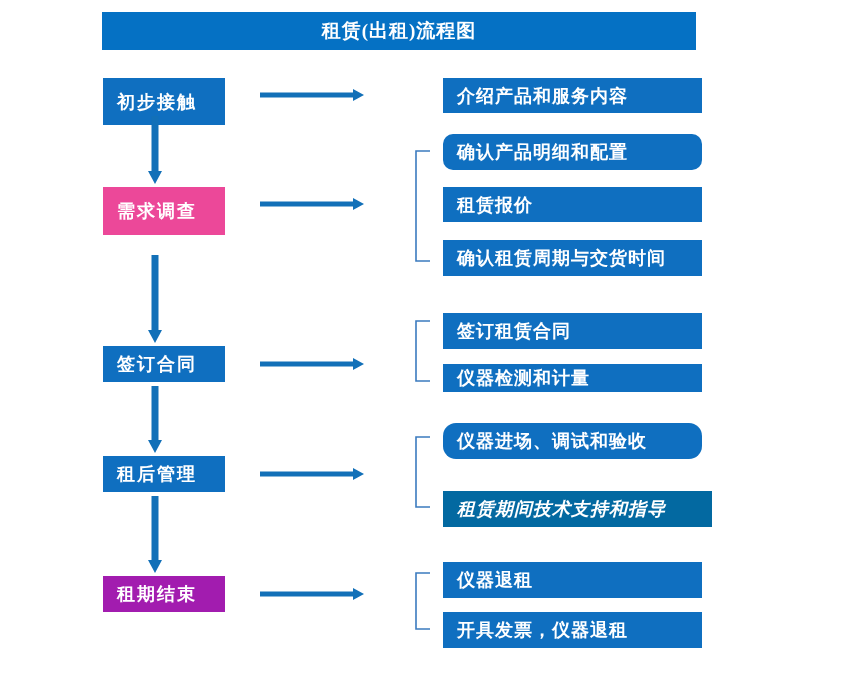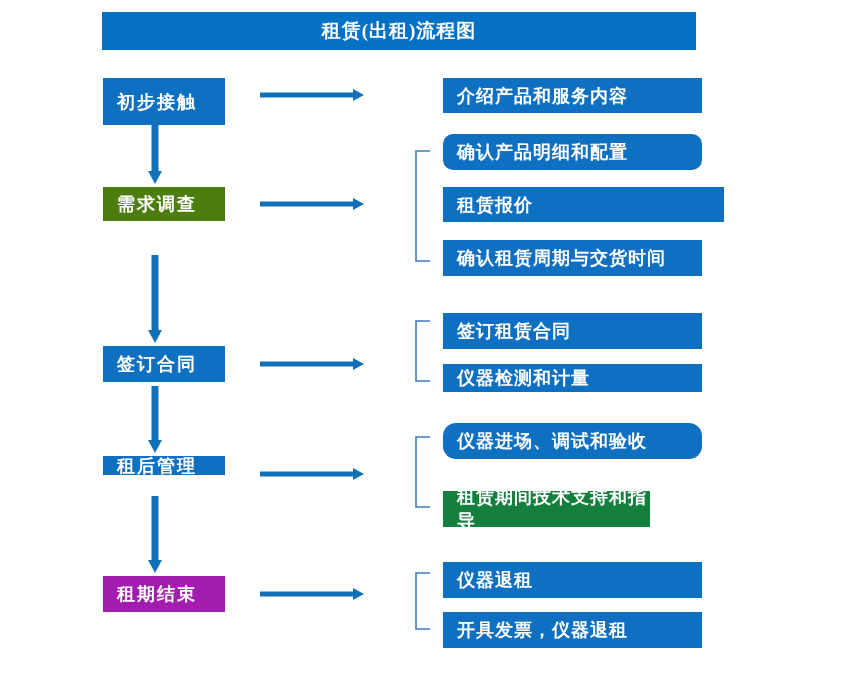--- a/index.html
+++ b/index.html
@@ -74,33 +74,33 @@
   svg { display: block; overflow: visible; }
 </style>
 </head>
 <body>
 
 <div id="canvas">
 
   <div class="title-bar">租赁(出租)流程图</div>
 
   <div class="stage-box" id="stage-1" style="left: 103px; top: 78px; width: 122px; height: 47px; background: rgb(15, 111, 192); color: rgb(255, 255, 255);">初步接触</div>
-  <div class="stage-box" id="stage-2" style="left: 103px; top: 187px; width: 122px; height: 34px; background: #4d7c0f; color: rgb(255, 255, 255);">需求调查</div>
+  <div class="stage-box" id="stage-2" style="left: 103px; top: 187px; width: 122px; height: 48px; background: #ec4899; color: rgb(255, 255, 255);">需求调查</div>
   <div class="stage-box" id="stage-3" style="left: 103px; top: 346px; width: 122px; height: 36px; background: rgb(15, 111, 192); color: rgb(255, 255, 255);">签订合同</div>
-  <div class="stage-box" id="stage-4" style="left: 103px; top: 456px; width: 122px; height: 19px; background: rgb(15, 111, 192); color: rgb(255, 255, 255);">租后管理</div>
+  <div class="stage-box" id="stage-4" style="left: 103px; top: 456px; width: 122px; height: 36px; background: rgb(15, 111, 192); color: rgb(255, 255, 255);">租后管理</div>
   <div class="stage-box" id="stage-5" style="left: 103px; top: 576px; width: 122px; height: 36px; background: #a21caf; color: rgb(255, 255, 255);">租期结束</div>
 
   <div class="detail-box" id="detail-1" style="left: 443px; top: 78px; width: 259px; height: 35px; background: rgb(15, 111, 192); color: rgb(255, 255, 255);">介绍产品和服务内容</div>
   <div class="detail-box" id="detail-2" style="left: 443px; top: 134px; width: 259px; height: 36px; background: rgb(15, 111, 192); color: rgb(255, 255, 255); border-radius: 10px;">确认产品明细和配置</div>
-  <div class="detail-box" id="detail-3" style="left: 443px; top: 187px; width: 281px; height: 35px; background: rgb(15, 111, 192); color: rgb(255, 255, 255);">租赁报价</div>
+  <div class="detail-box" id="detail-3" style="left: 443px; top: 187px; width: 259px; height: 35px; background: rgb(15, 111, 192); color: rgb(255, 255, 255);">租赁报价</div>
   <div class="detail-box" id="detail-4" style="left: 443px; top: 240px; width: 259px; height: 36px; background: rgb(15, 111, 192); color: rgb(255, 255, 255);">确认租赁周期与交货时间</div>
   <div class="detail-box" id="detail-5" style="left: 443px; top: 313px; width: 259px; height: 36px; background: rgb(15, 111, 192); color: rgb(255, 255, 255);">签订租赁合同</div>
   <div class="detail-box" id="detail-6" style="left: 443px; top: 364px; width: 259px; height: 28px; background: rgb(15, 111, 192); color: rgb(255, 255, 255);">仪器检测和计量</div>
   <div class="detail-box" id="detail-7" style="left: 443px; top: 423px; width: 259px; height: 36px; background: rgb(15, 111, 192); color: rgb(255, 255, 255); border-radius: 13px;">仪器进场、调试和验收</div>
-  <div class="detail-box" id="detail-8" style="left: 443px; top: 491px; width: 207px; height: 36px; background: #15803d; color: rgb(255, 255, 255);">租赁期间技术支持和指导</div>
+  <div class="detail-box" id="detail-8" style="left: 443px; top: 491px; width: 269px; height: 36px; background: #0369a1; color: rgb(255, 255, 255); font-style: italic;">租赁期间技术支持和指导</div>
   <div class="detail-box" id="detail-9" style="left: 443px; top: 562px; width: 259px; height: 36px; background: rgb(15, 111, 192); color: rgb(255, 255, 255);">仪器退租</div>
   <div class="detail-box" id="detail-10" style="left: 443px; top: 612px; width: 259px; height: 36px; background: rgb(15, 111, 192); color: rgb(255, 255, 255);">开具发票，仪器退租</div>
 
   <div class="arrow-right" id="right-arrow-1" style="left: 260px; top: 86px; width: 104px;">
       <svg width="104" height="18" viewBox="0 0 104 18">
         <rect x="0" y="6.5" width="93" height="5" fill="#1270b8"></rect>
         <polygon points="93,3 104,9 93,15" fill="#1270b8"></polygon>
       </svg>
     </div>
   <div class="arrow-right" id="right-arrow-2" style="left: 260px; top: 195px; width: 104px;">

